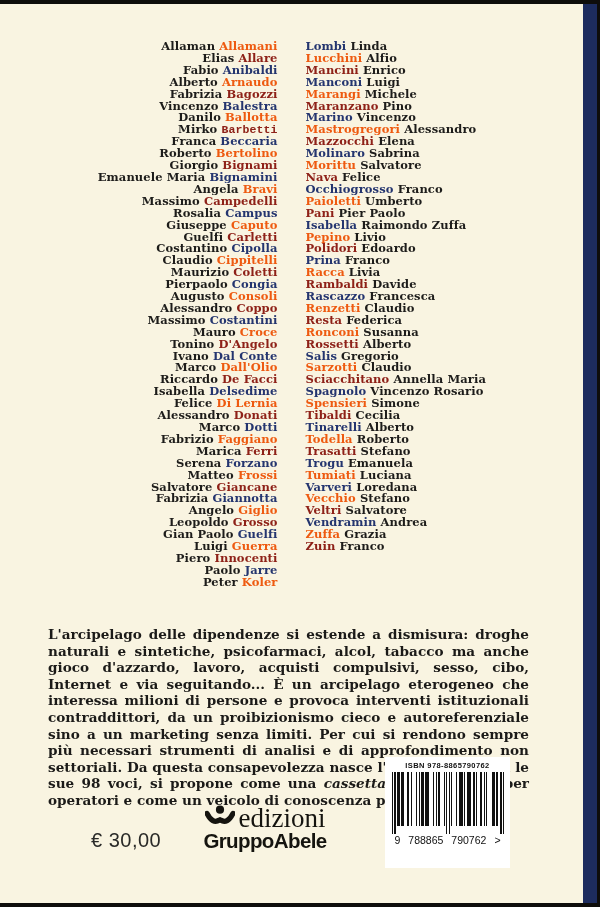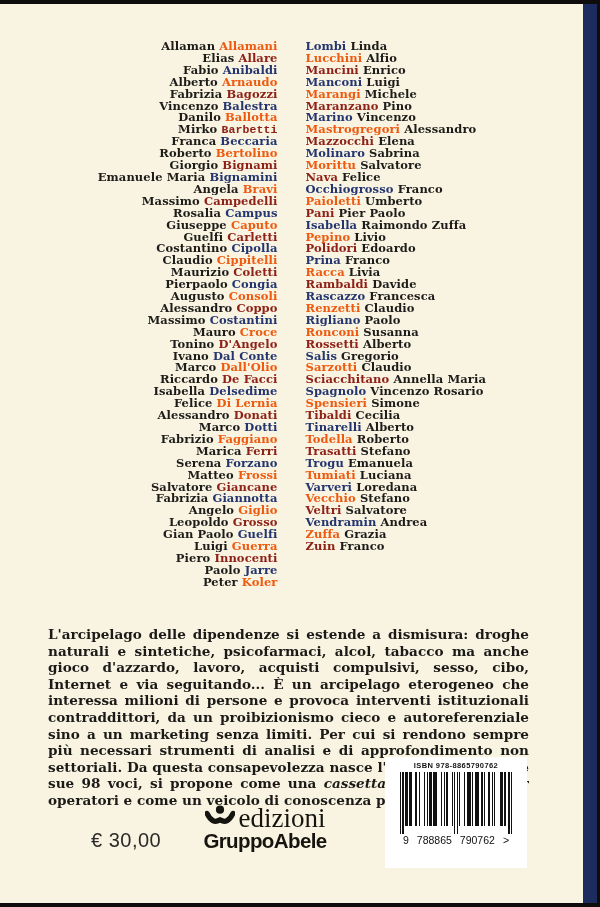--- a/index.html
+++ b/index.html
@@ -56,21 +56,21 @@
     font-family:"Liberation Serif", serif;
     font-size:27px; line-height:26px; color:#15140f;
   }
   .pub-gruppo {
     font-family:"Liberation Sans", sans-serif;
     font-weight:bold; font-size:20.5px; line-height:19px;
     letter-spacing:-0.6px; color:#15140f; margin-top:0;
   }
 
   .barcode-box {
-    position:absolute; left:385px; top:757px; width:142px; height:111px;
+    position:absolute; left:385px; top:757px; width:125px; height:111px;
     background:#ffffff;
     display:flex; flex-direction:column; align-items:center;
     padding-top:4px; z-index:2;
   }
   .isbn-label {
     font-family:"Liberation Sans", sans-serif;
     font-size:7.5px; font-weight:bold; color:#111; letter-spacing:0.4px;
     line-height:9px;
   }
   .bars { margin-top:2px; display:block; }
@@ -156,21 +156,21 @@
         <div class="author-line"><span class="last" style="color: rgb(238, 90, 16);">Paioletti</span> <span class="first">Umberto</span></div>
         <div class="author-line"><span class="last" style="color: rgb(142, 33, 24);">Pani</span> <span class="first">Pier Paolo</span></div>
         <div class="author-line"><span class="last" style="color: rgb(36, 53, 111);">Isabella</span> <span class="first">Raimondo Zuffa</span></div>
         <div class="author-line"><span class="last" style="color: rgb(238, 90, 16);">Pepino</span> <span class="first">Livio</span></div>
         <div class="author-line"><span class="last" style="color: rgb(142, 33, 24);">Polidori</span> <span class="first">Edoardo</span></div>
         <div class="author-line"><span class="last" style="color: rgb(36, 53, 111);">Prina</span> <span class="first">Franco</span></div>
         <div class="author-line"><span class="last" style="color: rgb(238, 90, 16);">Racca</span> <span class="first">Livia</span></div>
         <div class="author-line"><span class="last" style="color: rgb(142, 33, 24);">Rambaldi</span> <span class="first">Davide</span></div>
         <div class="author-line"><span class="last" style="color: rgb(36, 53, 111);">Rascazzo</span> <span class="first">Francesca</span></div>
         <div class="author-line"><span class="last" style="color: rgb(238, 90, 16);">Renzetti</span> <span class="first">Claudio</span></div>
-        <div class="author-line"><span class="last" style="color: rgb(36, 53, 111);">Rigliano</span> <span class="first">Paolo</span></div>
+        <div class="author-line"><span class="last" style="color: rgb(142, 33, 24);">Resta</span> <span class="first">Federica</span></div>
         <div class="author-line"><span class="last" style="color: rgb(238, 90, 16);">Ronconi</span> <span class="first">Susanna</span></div>
         <div class="author-line"><span class="last" style="color: rgb(142, 33, 24);">Rossetti</span> <span class="first">Alberto</span></div>
         <div class="author-line"><span class="last" style="color: rgb(36, 53, 111);">Salis</span> <span class="first">Gregorio</span></div>
         <div class="author-line"><span class="last" style="color: rgb(238, 90, 16);">Sarzotti</span> <span class="first">Claudio</span></div>
         <div class="author-line"><span class="last" style="color: rgb(142, 33, 24);">Sciacchitano</span> <span class="first">Annella Maria</span></div>
         <div class="author-line"><span class="last" style="color: rgb(36, 53, 111);">Spagnolo</span> <span class="first">Vincenzo Rosario</span></div>
         <div class="author-line"><span class="last" style="color: rgb(238, 90, 16);">Spensieri</span> <span class="first">Simone</span></div>
         <div class="author-line"><span class="last" style="color: rgb(142, 33, 24);">Tibaldi</span> <span class="first">Cecilia</span></div>
         <div class="author-line"><span class="last" style="color: rgb(36, 53, 111);">Tinarelli</span> <span class="first">Alberto</span></div>
         <div class="author-line"><span class="last" style="color: rgb(238, 90, 16);">Todella</span> <span class="first">Roberto</span></div>

